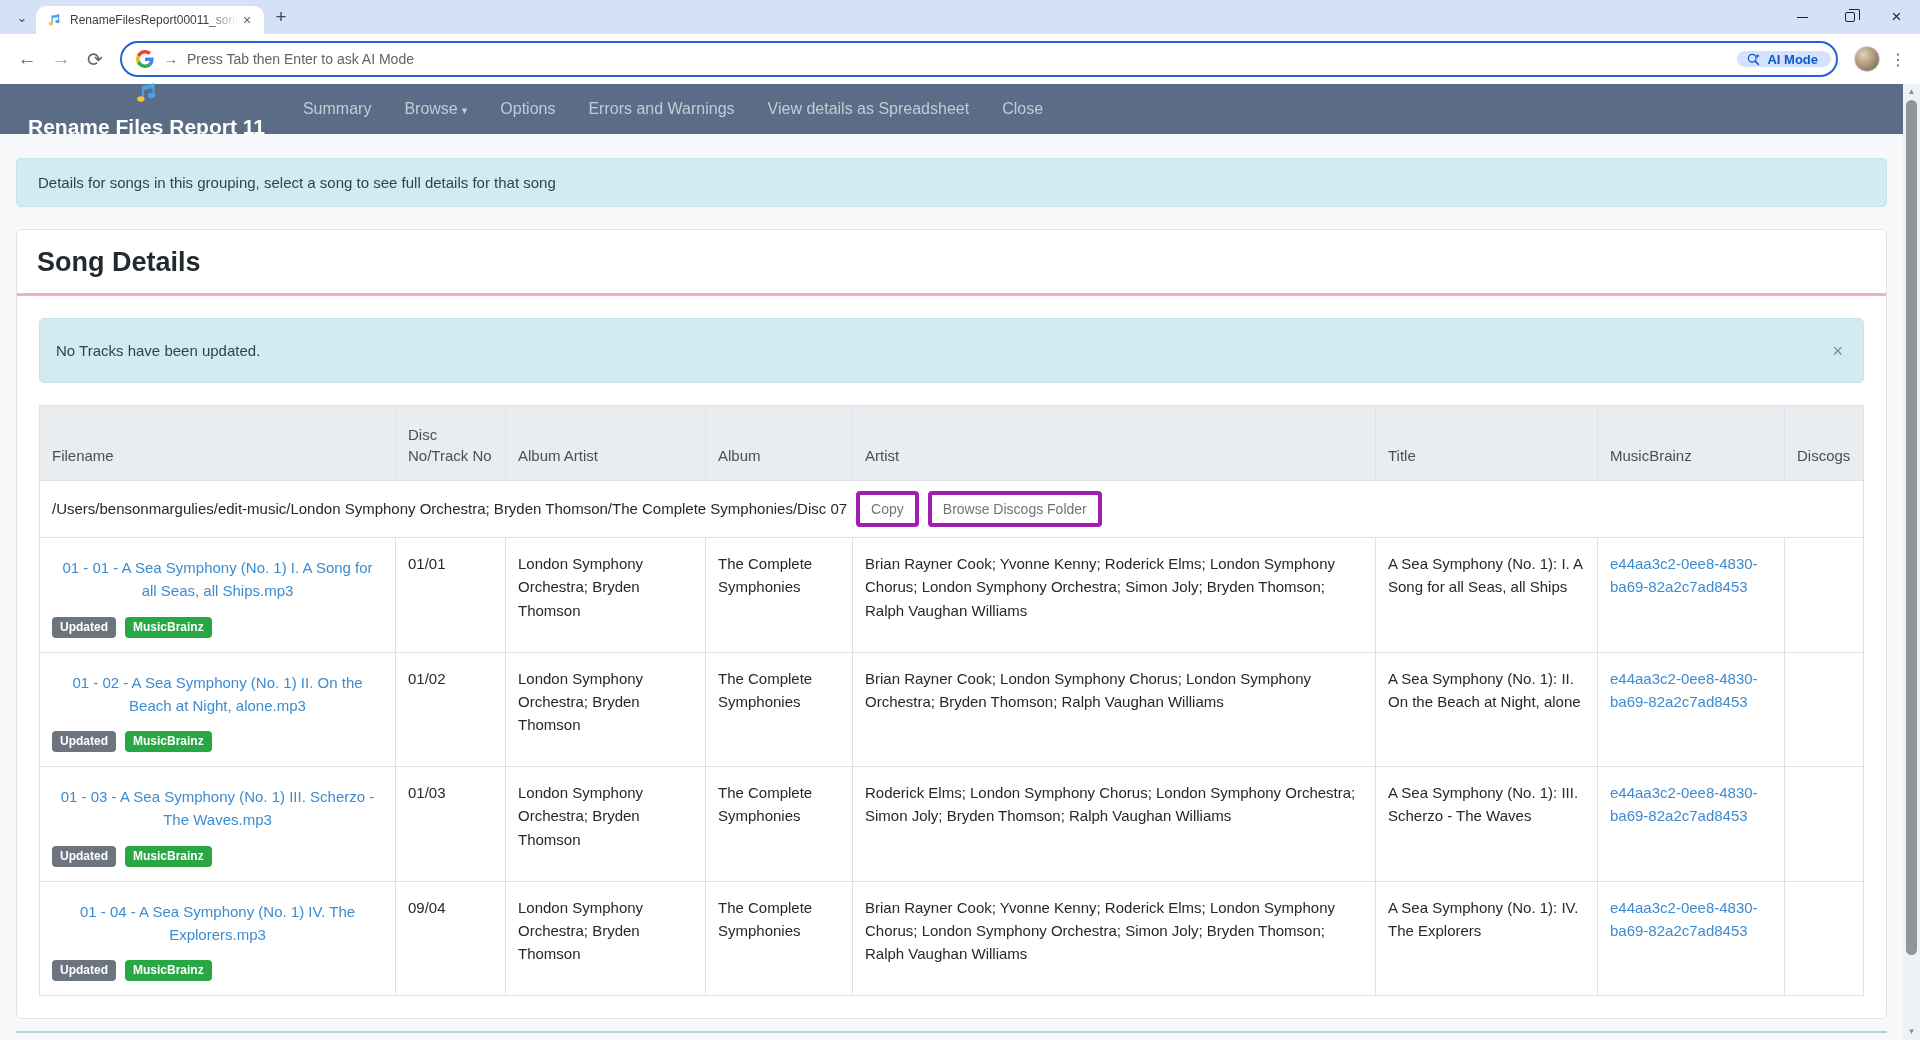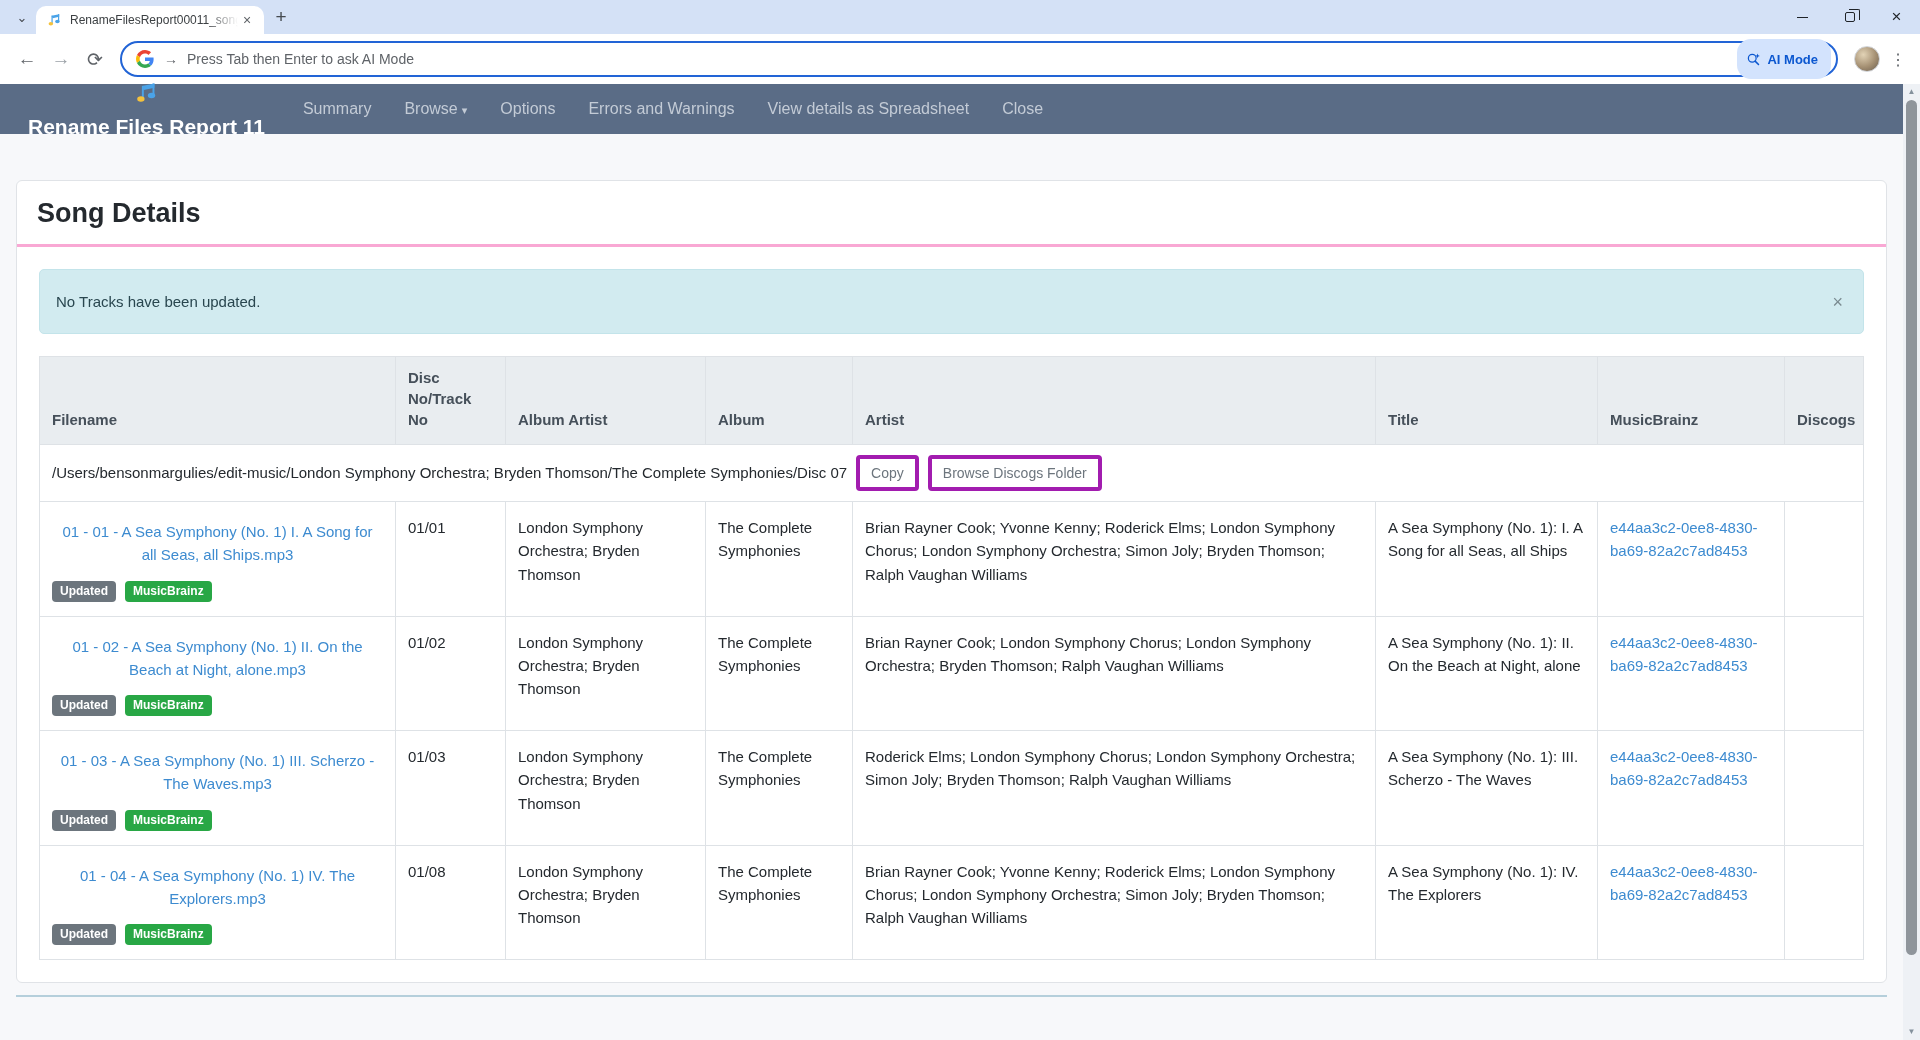--- a/index.html
+++ b/index.html
@@ -26,21 +26,21 @@
   .minimize-glyph { width:11px; height:0; border-top:1.4px solid #1f2328; }
 
   .toolbar { height:50px; background:#ffffff; display:flex; align-items:center; padding:0 10px; }
   .tool-btn { width:34px; height:34px; display:flex; align-items:center; justify-content:center; font-size:19px; color:#5f6368; }
   .tool-btn.disabled { color:#9aa0a6; }
   .omnibox { flex:1; height:36px; margin:0 10px 0 8px; background:#fff; border:2px solid #2264d6; border-radius:18px;
     display:flex; align-items:center; padding:0 5px 0 14px; gap:10px; }
   .g-logo { width:18px; height:18px; flex:0 0 auto; }
   .omni-hint { flex:1; display:flex; align-items:center; gap:9px; font-size:14px; color:#5f6368; white-space:nowrap; overflow:hidden; }
   .tab-arrow { font-size:14px; color:#5f6368; }
-  .ai-chip { background:#d3e3fd; color:#0b57d0; height:40px; border-radius:14px; padding:0 13px 0 9px;
+  .ai-chip { background:#d3e3fd; color:#0b57d0; height:16px; border-radius:14px; padding:0 13px 0 9px;
     display:flex; align-items:center; gap:6px; font-size:13px; font-weight:700; flex:0 0 auto; }
   .avatar { width:26px; height:26px; border-radius:50%; margin:0 6px;
     background:radial-gradient(circle at 35% 32%, #e2d3b6, #a48f72 55%, #6f6252 95%); border:1px solid #d0d3d8; }
   .kebab-btn { width:24px; height:34px; display:flex; align-items:center; justify-content:center; color:#5f6368; font-size:16px; letter-spacing:0; }
 
   
   .navbar { height:50px; background:#5a6c86; display:flex; align-items:center; padding:0 28px; margin-right:17px; }
   .brand { display:flex; align-items:center; gap:9px; color:#ffffff; font-size:21px; font-weight:700; white-space:nowrap;flex-direction:column; }
   .brand-logo { width:26px; height:26px; }
   .nav-links { display:flex; align-items:center; margin-left:38px; gap:33px; }
@@ -53,21 +53,21 @@
   .card { margin-top:22px; background:#ffffff; border:1px solid #e0e3e7; border-radius:6px; }
   .card-header { padding:17px 20px 15px 20px; font-size:27px; font-weight:600; color:#24292e; border-bottom:3px solid #f9a8d4; }
   .card-body { padding:22px; }
   .alert-dismiss { position:relative; background:#d2ebf0; border:1px solid #c3e4ea; border-radius:5px;
     padding:23px 46px 23px 16px; color:#29464f; font-size:15px; margin-bottom:22px; }
   .alert-close { position:absolute; right:20px; top:50%; transform:translateY(-50%); color:#7b8b91; font-size:18px; line-height:1; cursor:default; }
 
   table.songs { width:100%; border-collapse:collapse; table-layout:fixed; font-size:15px; color:#24292e; }
   .songs th, .songs td { border:1px solid #dee2e6; }
   .songs thead th { background:#e9edf0; height:75px; vertical-align:bottom; text-align:left;
-    padding:10px 12px 14px 12px; font-weight:700; color:#46505a; line-height:1.4; }
+    padding:10px 12px 14px 12px; font-weight:400; color:#46505a; line-height:1.4; }
   th.pre { white-space:pre-line; }
   .songs td { padding:14px 12px; vertical-align:top; line-height:1.55; }
   .path-row td { padding:10px 12px; }
   .path-flex { display:flex; align-items:center; gap:9px; }
   .path-text { white-space:nowrap; }
   .btn-outline { border:4px solid #a21caf; background:#fff; color:#6c757d; border-radius:4px;
     padding:6px 11px; font-size:14px; white-space:nowrap; font-family:inherit; cursor:default; }
   .data-row { height:114px; }
   .file-cell { text-align:center; }
   .file-link { color:#3d8bd0; text-decoration:none; display:block; padding:4px 6px 0 6px; cursor:pointer; }
@@ -173,20 +173,23 @@
     <span class="nav-link"><span>Browse</span><span class="nav-caret">▾</span></span>
     <span class="nav-link">Options</span>
     <span class="nav-link">Errors and Warnings</span>
     <span class="nav-link">View details as Spreadsheet</span>
     <span class="nav-link">Close</span>
   </div>
 </div>
 
 <div class="page">
 
+  <div class="alert-note">
+    <span>Details for songs in this grouping, select a song to see full details for that song</span>
+  </div>
 
   <div class="card">
     <div class="card-header">Song Details</div>
     <div class="card-body">
 
       <div class="alert-dismiss">
         <span>No Tracks have been updated.</span>
         <span class="alert-close">×</span>
       </div>
 
@@ -277,21 +280,21 @@
           </tr>
 
           <tr class="data-row">
             <td class="file-cell">
               <a class="file-link">01 - 04 - A Sea Symphony (No. 1) IV. The Explorers.mp3</a>
               <div class="badges">
                 <span class="badge badge-updated">Updated</span>
                 <span class="badge badge-mb">MusicBrainz</span>
               </div>
             </td>
-            <td>01/08</td>
+            <td>09/04</td>
             <td>London Symphony Orchestra; Bryden Thomson</td>
             <td>The Complete Symphonies</td>
             <td>Brian Rayner Cook; Yvonne Kenny; Roderick Elms; London Symphony Chorus; London Symphony Orchestra; Simon Joly; Bryden Thomson; Ralph Vaughan Williams</td>
             <td>A Sea Symphony (No. 1): IV. The Explorers</td>
             <td><a class="mb-link">e44aa3c2-0ee8-4830-ba69-82a2c7ad8453</a></td>
             <td></td>
           </tr>
         </tbody>
       </table>
 

